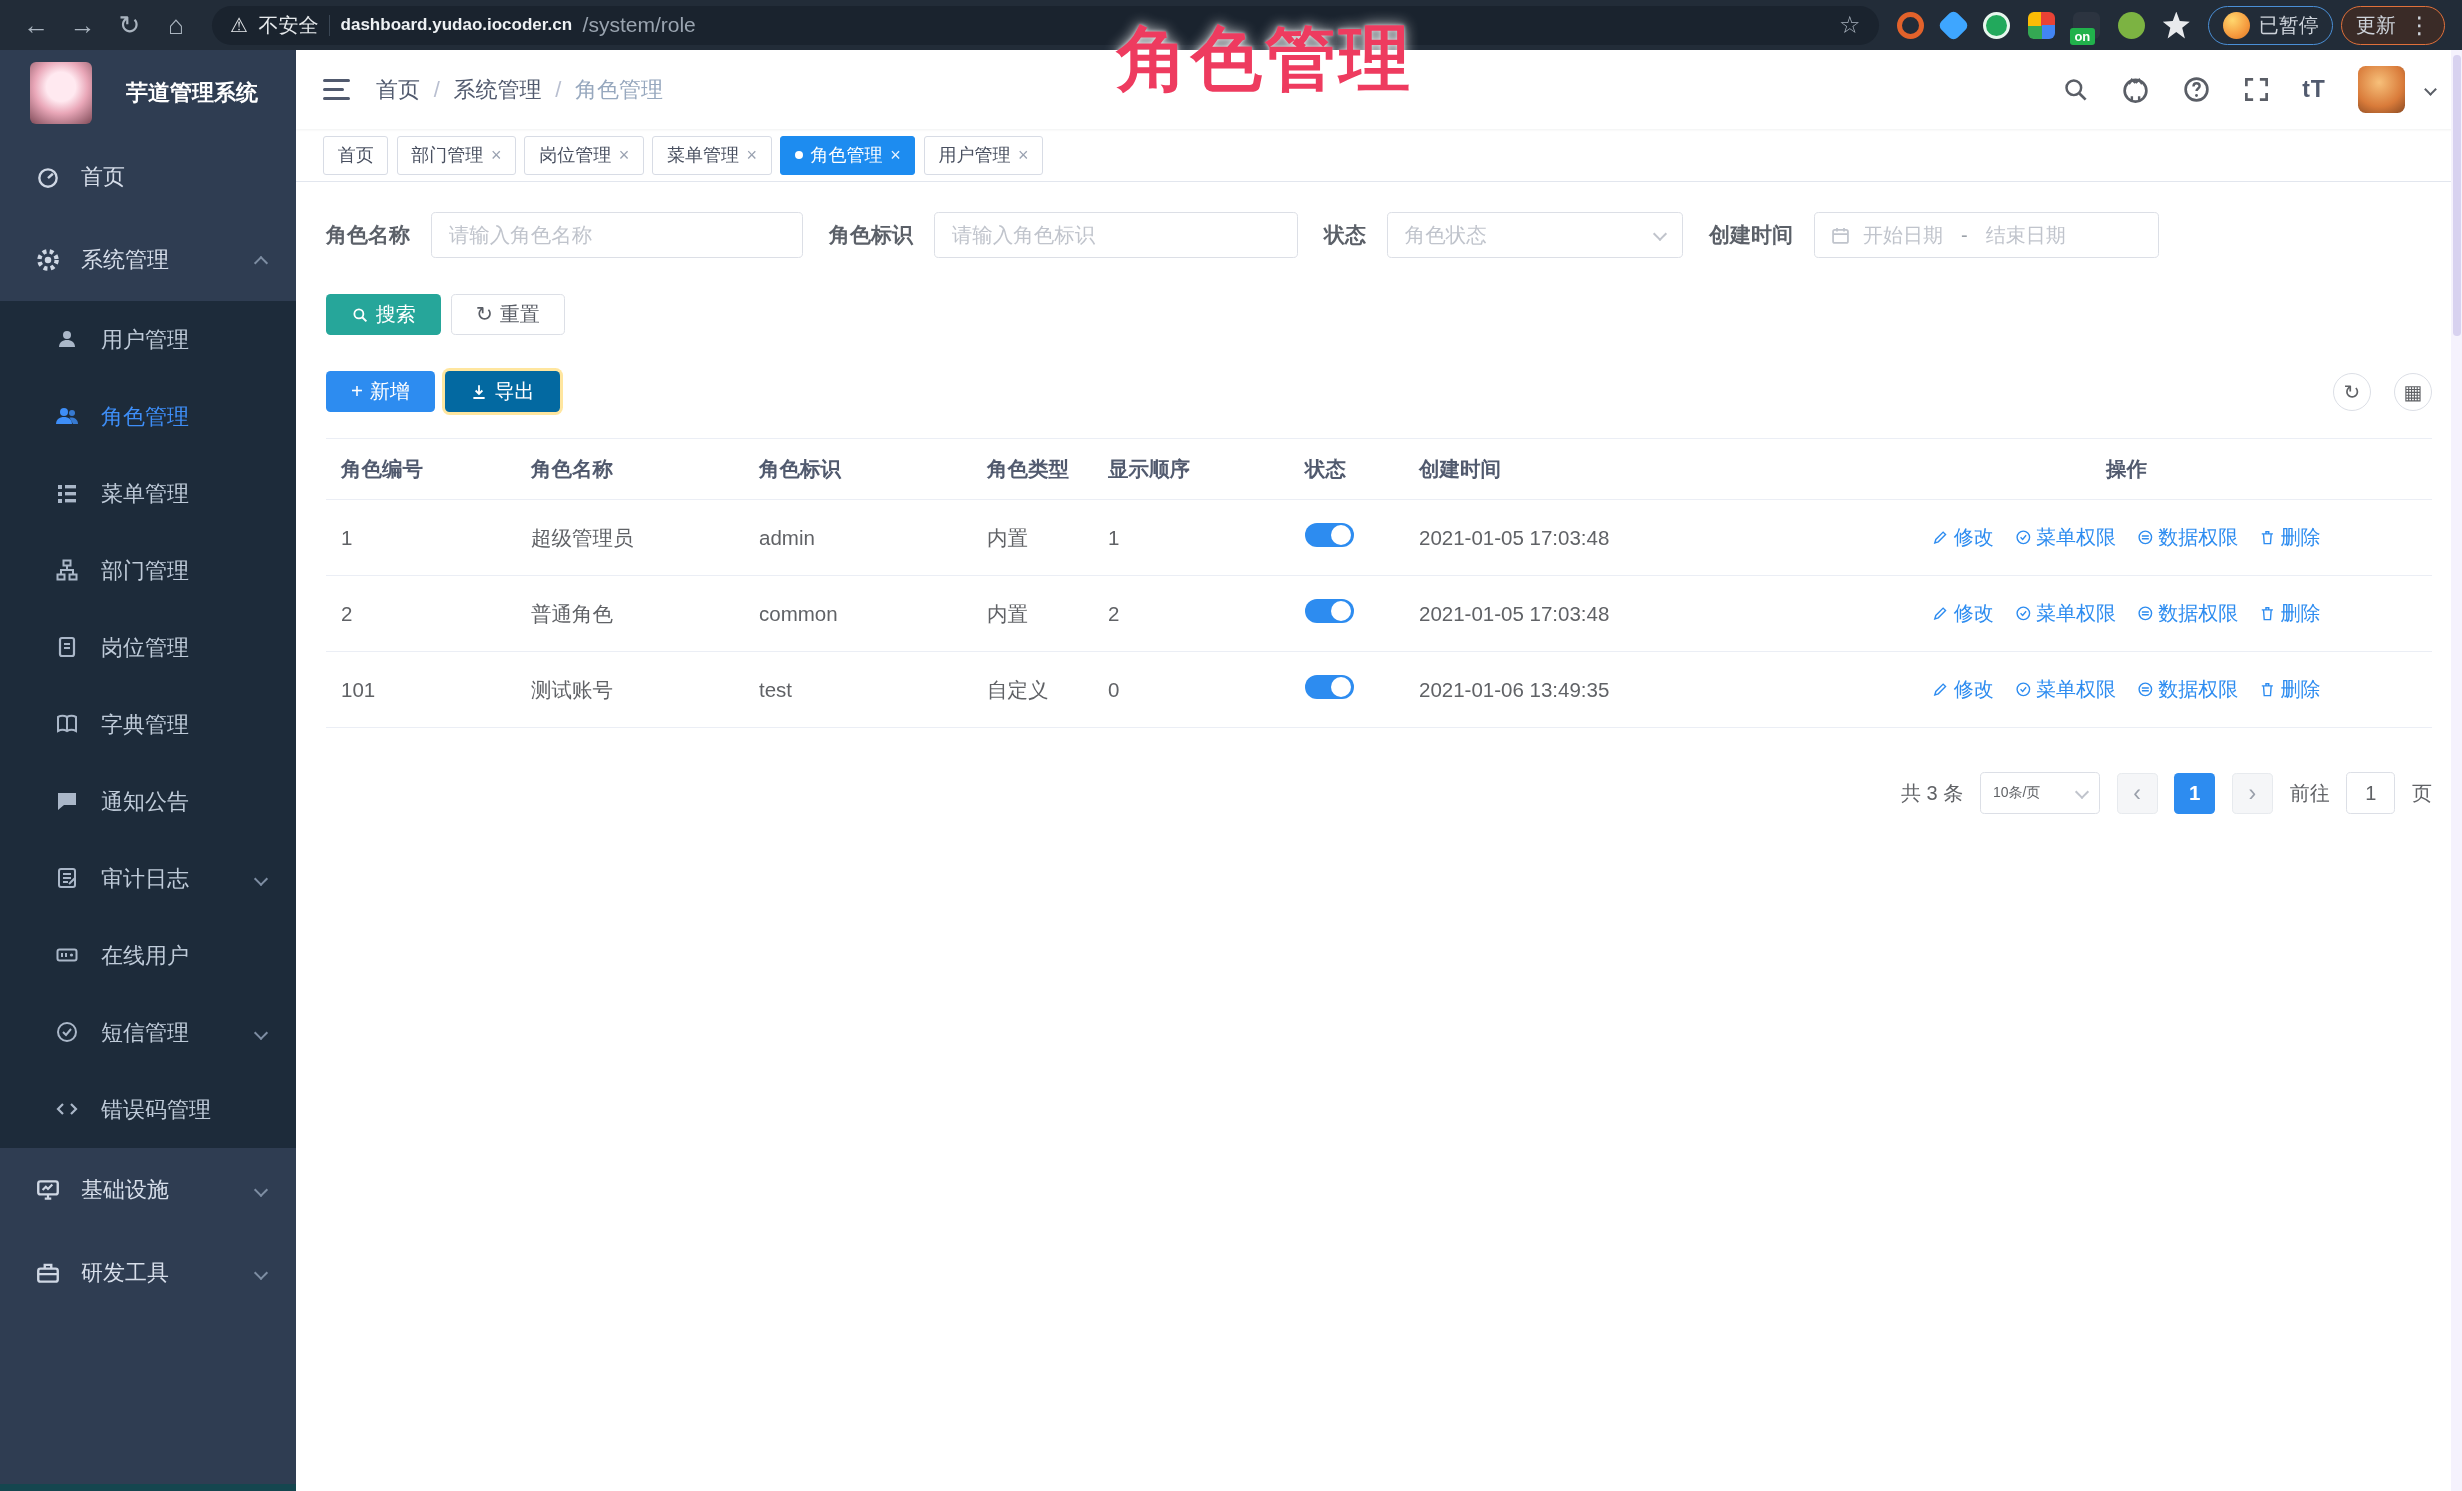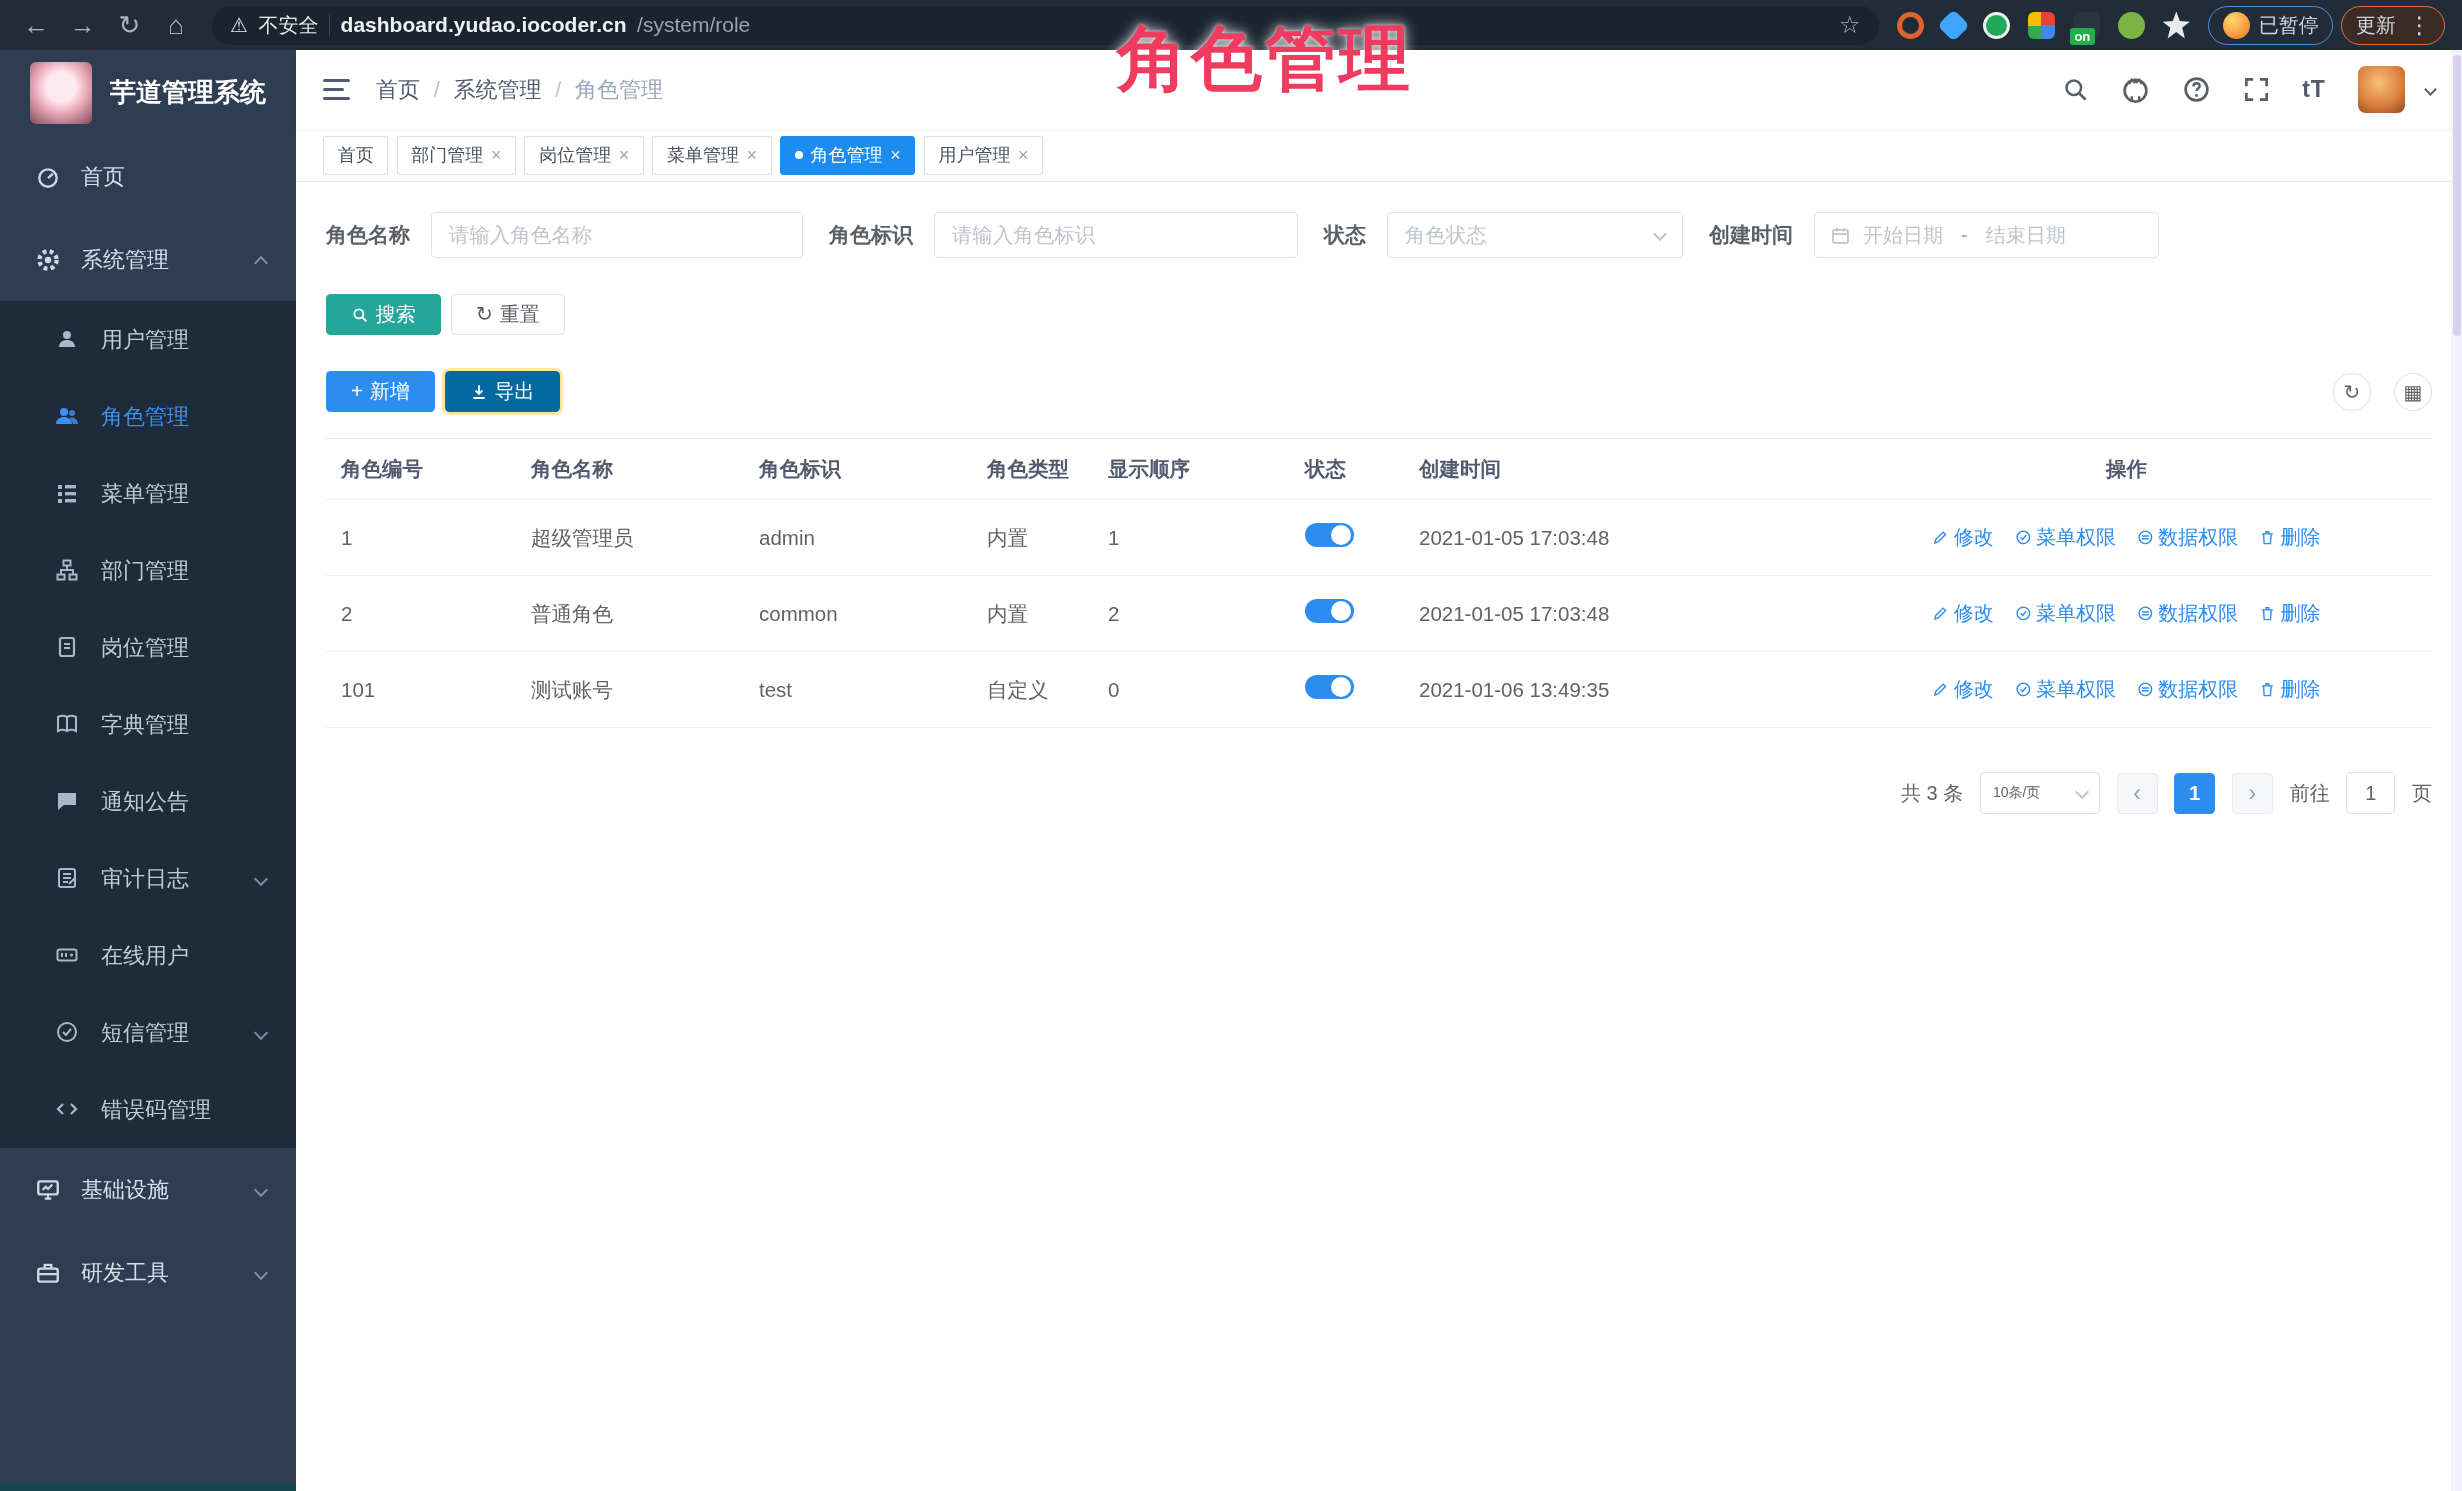--- a/index.html
+++ b/index.html
@@ -9,21 +9,21 @@
   
   .chrome { position:relative; height:50px; background:#222c38; display:flex; align-items:center;
     padding:0 16.7px; gap:7.6px; z-index:5; }
   .navbtn { width:39px; height:39px; display:flex; align-items:center; justify-content:center;
     color:#aab4bf; font-size:26px; border-radius:50%; flex:0 0 auto; }
   .urlbar { flex:1 1 auto; height:39px; margin-left:9px; background:#1a232e; border-radius:20px;
     display:flex; align-items:center; padding:0 18px; gap:10.6px; min-width:0; }
   .warn { color:#e6e9ec; font-size:20px; }
   .sec-label { color:#e6e9ec; font-size:20px; }
   .url-div { width:0.8px; height:21px; background:#3a4654; }
-  .url-host { color:#eef1f4; font-size:21px; font-weight:bold;text-align:right; }
+  .url-host { color:#eef1f4; font-size:17px; font-weight:bold;text-align:right; }
   .url-path { color:#9aa4b0; font-size:21px; }
   .url-spacer { flex:1; }
   .star { color:#aab4bf; font-size:24px; }
   .ext { display:flex; align-items:center; gap:18px; padding:0 10.6px; }
   .dot { width:27px; height:27px; border-radius:50%; position:relative; flex:0 0 auto; }
   .dot.orange { background:transparent; border:5.3px solid #e2622b; }
   .dot.gem { background:#3ea6ff; border-radius:6px; transform:rotate(45deg); width:23px; height:23px; }
   .dot.avast { background:#22a95c; border:3.8px solid #e8f6ee; }
   .dot.grid { border-radius:6px; background:conic-gradient(#e94235 0 25%, #4285f4 0 50%, #34a853 0 75%, #fbbc05 0); }
   .dot.onetab { border-radius:6px; background:#2c3440; }
@@ -38,21 +38,21 @@
   .pill-label { color:#cdd3da; font-size:20px; }
   .pill.update { background:#3a2b27; border:1.5px solid #e0703a; gap:12px; }
   .kebab { color:#cdd3da; font-size:23px; }
 
   
   .app { display:flex; height:1442px; }
   .sidebar { width:296px; flex:0 0 296px; background:#2f3d52; display:flex; flex-direction:column; }
   .logo-row { height:85px; display:flex; align-items:center; gap:18px; padding-left:30px; }
   .logo-img { width:62px; height:62px; border-radius:6px;
     background:radial-gradient(circle at 50% 40%, #ffe9f0 0 30%, #e9a7b8 55%, #7e4a57); }
-  .logo-title { color:#fff; font-size:26px; font-weight:bold; }
+  .logo-title { color:#fff; font-size:22px; font-weight:bold;margin-left:16px; }
   .sb-item { height:83px; display:flex; align-items:center; gap:20px; padding:0 30px 0 35px;
     color:#d7deea; font-size:22px; }
   .sb-item .sb-ico { width:26px; height:26px; color:#cfd7e4; display:flex; }
   .submenu { background:#1d2b3a; }
   .submenu .sb-item { height:77px; padding-left:55px; color:#bfcbd9; }
   .submenu .sb-item .sb-ico { color:#aab7c8; }
   .sb-item.active, .sb-item.active .sb-ico { color:#3e8ef7; }
   .chev { width:10px; height:10px; border-right:2.3px solid #7e8ea3; border-bottom:2.3px solid #7e8ea3;
     transform:rotate(45deg); margin-left:auto; flex:0 0 auto; }
   .chev.up { transform:rotate(-135deg); margin-top:6px; }

